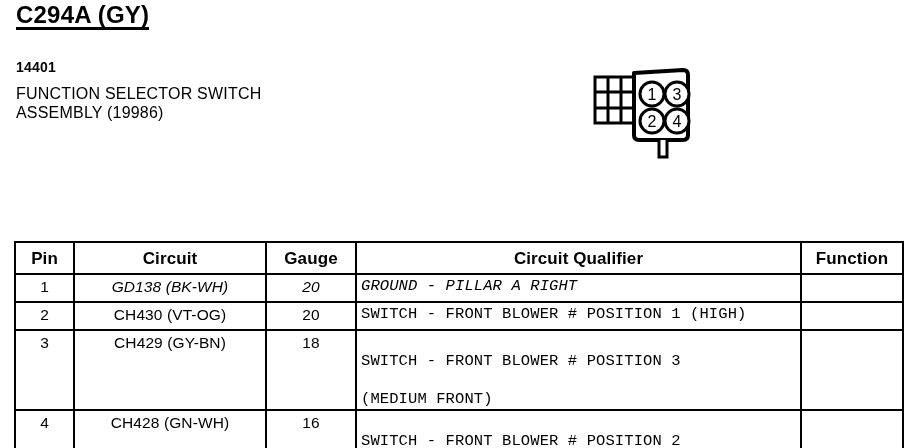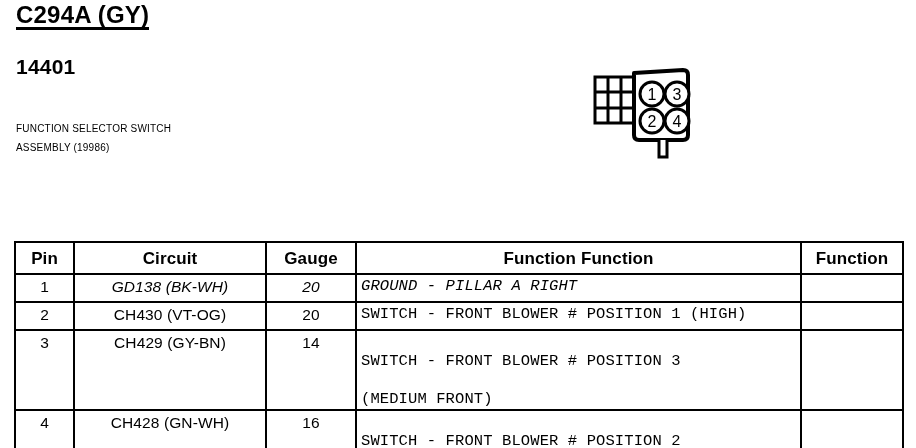--- a/index.html
+++ b/index.html
@@ -26,35 +26,34 @@
     letter-spacing: 0.2px;
     border-bottom: 3px solid #000;
     padding-bottom: 1px;
     line-height: 22px;
     display: inline-block;
   }
   #part-number {
     position: absolute;
     left: 16px;
     top: 56px;
-    font-size: 21px;
+    font-size: 14px;
     font-weight: bold;
     letter-spacing: 0.2px;
     line-height: 22px;
     text-align: right;
   }
   #part-desc {
     position: absolute;
     left: 16px;
     top: 84px;
-    font-size: 10px;
+    font-size: 16px;
     line-height: 19px;
     letter-spacing: 0.2px;
     white-space: pre-line;
-    margin-top: 35px;
   }
 
   
   #connector-illustration {
     position: absolute;
     left: 588px;
     top: 56px;
     width: 130px;
     height: 115px;
   }
@@ -180,21 +179,21 @@
         <col class="col-circuit">
         <col class="col-gauge">
       <col class="col-func">
         <col class="col-qual">
     </colgroup>
     <thead>
       <tr>
         <th>Pin</th>
         <th>Circuit</th>
         <th>Gauge</th>
-        <th>Function Function</th>
+        <th>Circuit Qualifier</th>
         <th>Function</th>
       </tr>
     </thead>
     <tbody>
       <tr class="r1">
         <td class="c-pin">1</td>
         <td class="c-circuit italic">GD138 (BK-WH)</td>
         <td class="c-gauge italic">20</td>
         <td class="c-func italic">GROUND - PILLAR A RIGHT</td>
         <td class="c-qual"></td>
@@ -202,21 +201,21 @@
       <tr class="r2">
         <td class="c-pin">2</td>
         <td class="c-circuit">CH430 (VT-OG)</td>
         <td class="c-gauge">20</td>
         <td class="c-func">SWITCH - FRONT BLOWER # POSITION 1 (HIGH)</td>
         <td class="c-qual"></td>
       </tr>
       <tr class="r3">
         <td class="c-pin">3</td>
         <td class="c-circuit">CH429 (GY-BN)</td>
-        <td class="c-gauge">14</td>
+        <td class="c-gauge">18</td>
         <td class="c-func">
           <span>SWITCH - FRONT BLOWER # POSITION 3</span><br>
           <span>(MEDIUM FRONT)</span>
         </td>
         <td class="c-qual"></td>
       </tr>
       <tr class="r4">
         <td class="c-pin">4</td>
         <td class="c-circuit">CH428 (GN-WH)</td>
         <td class="c-gauge">16</td>

